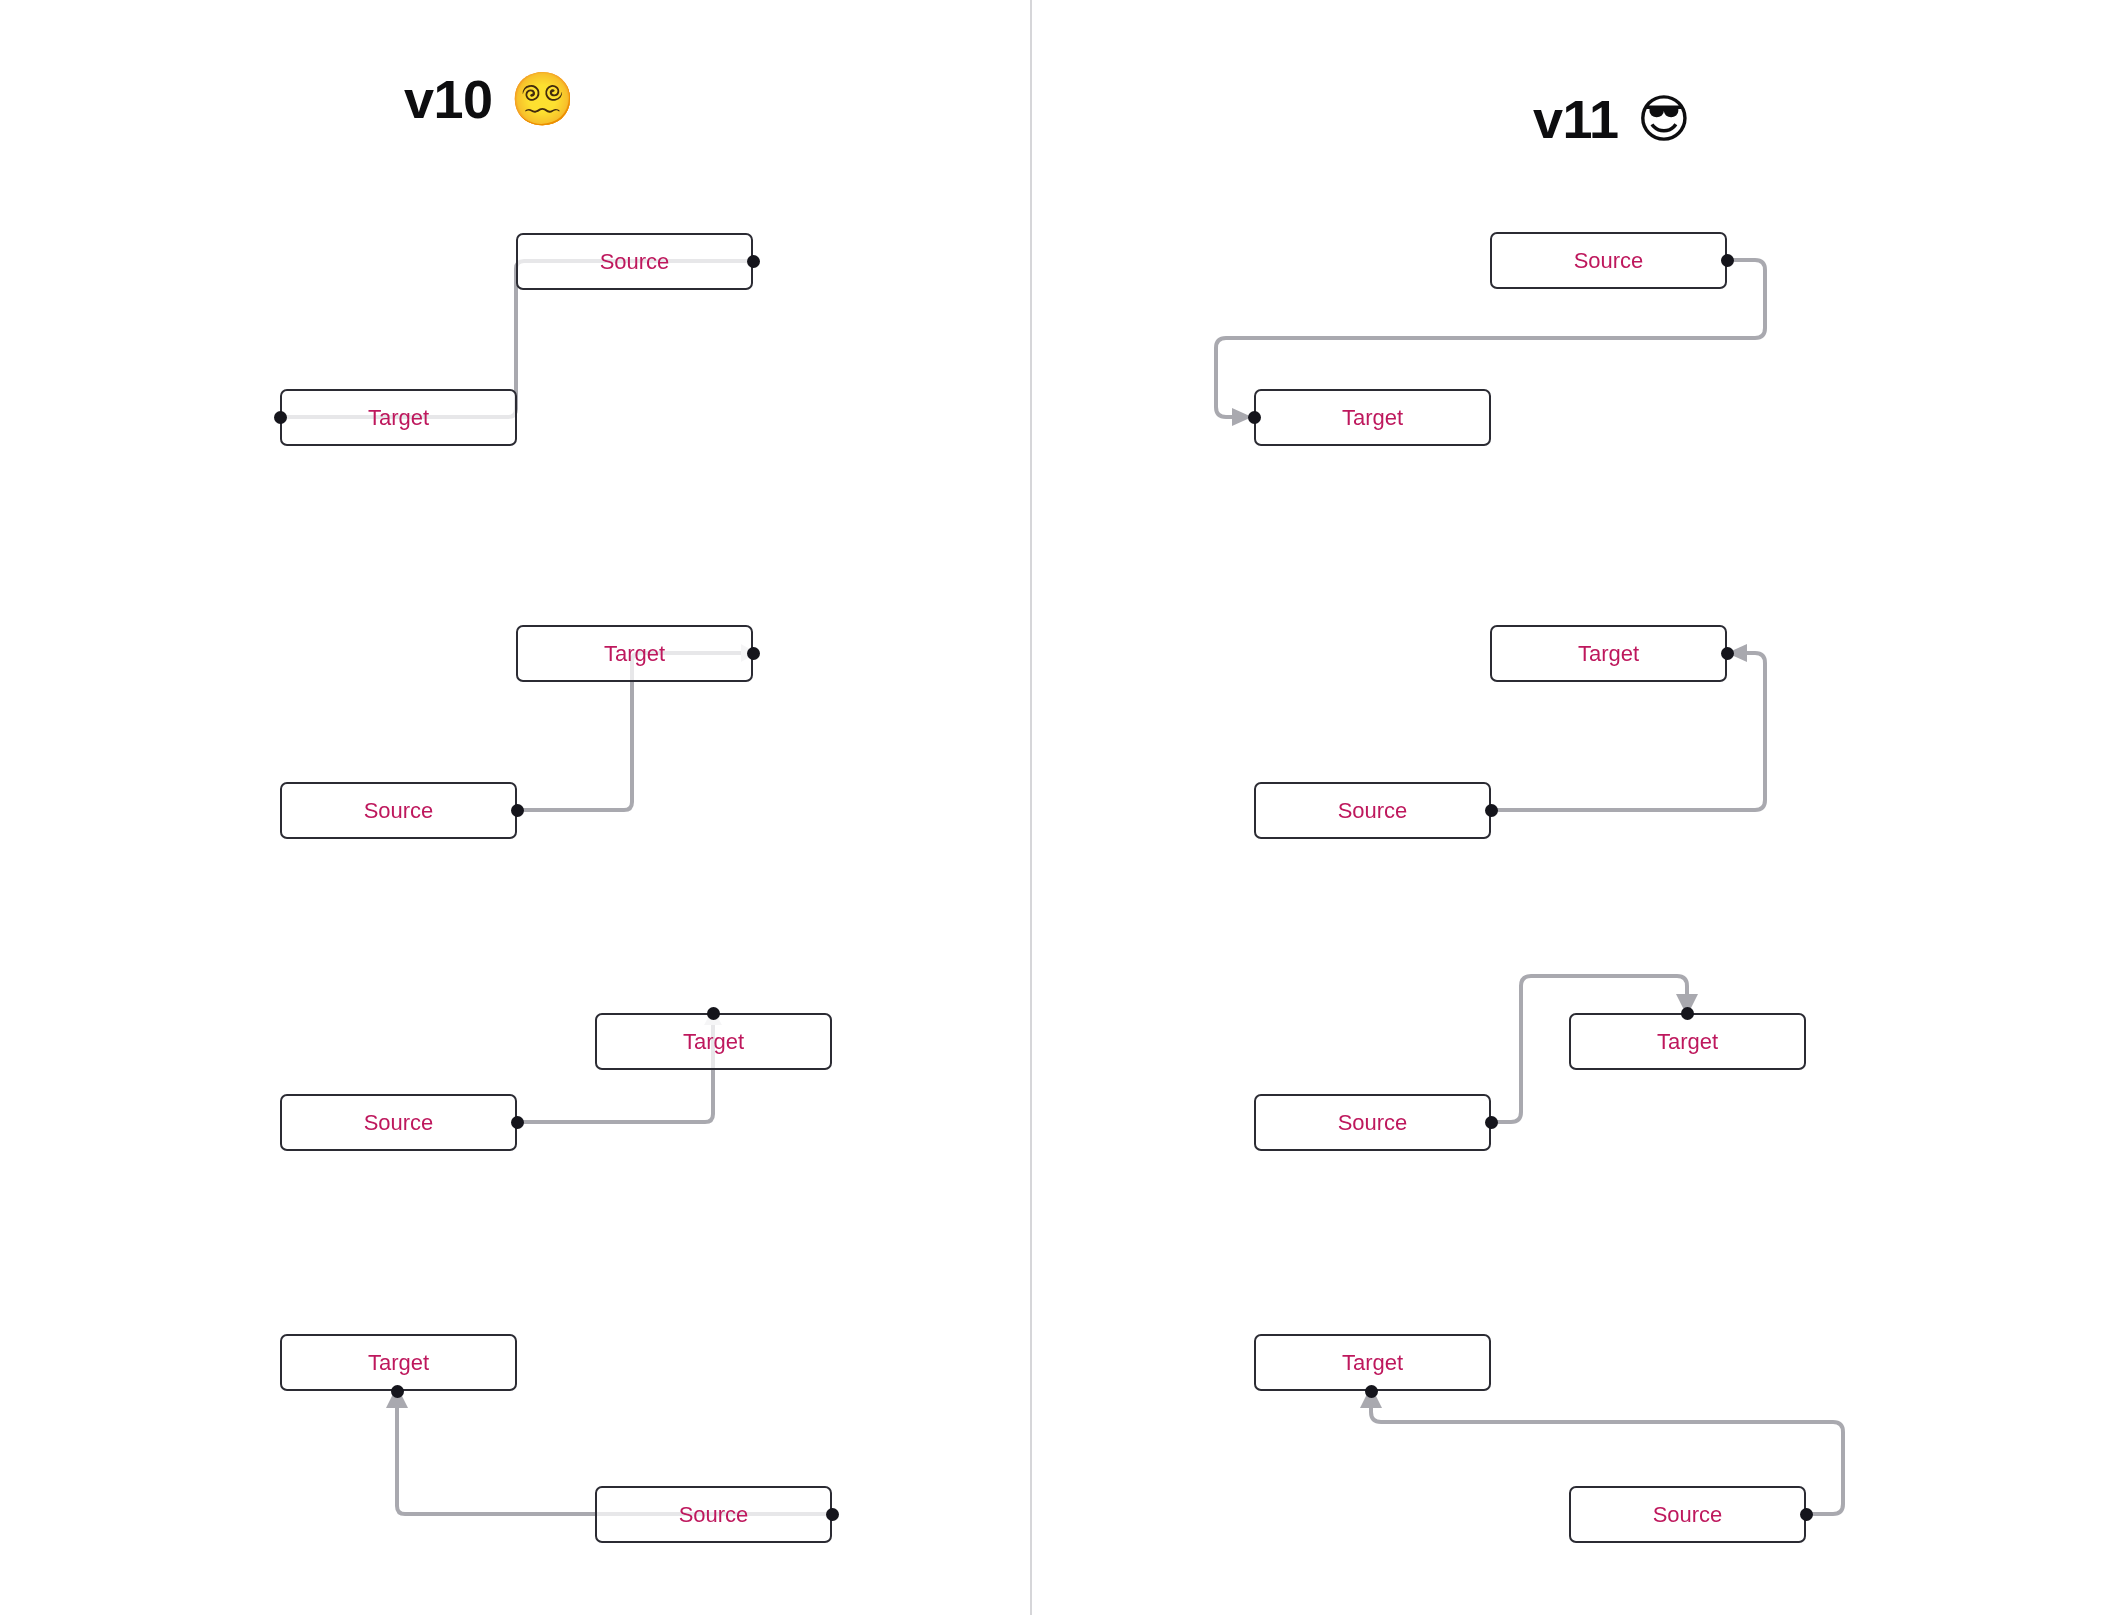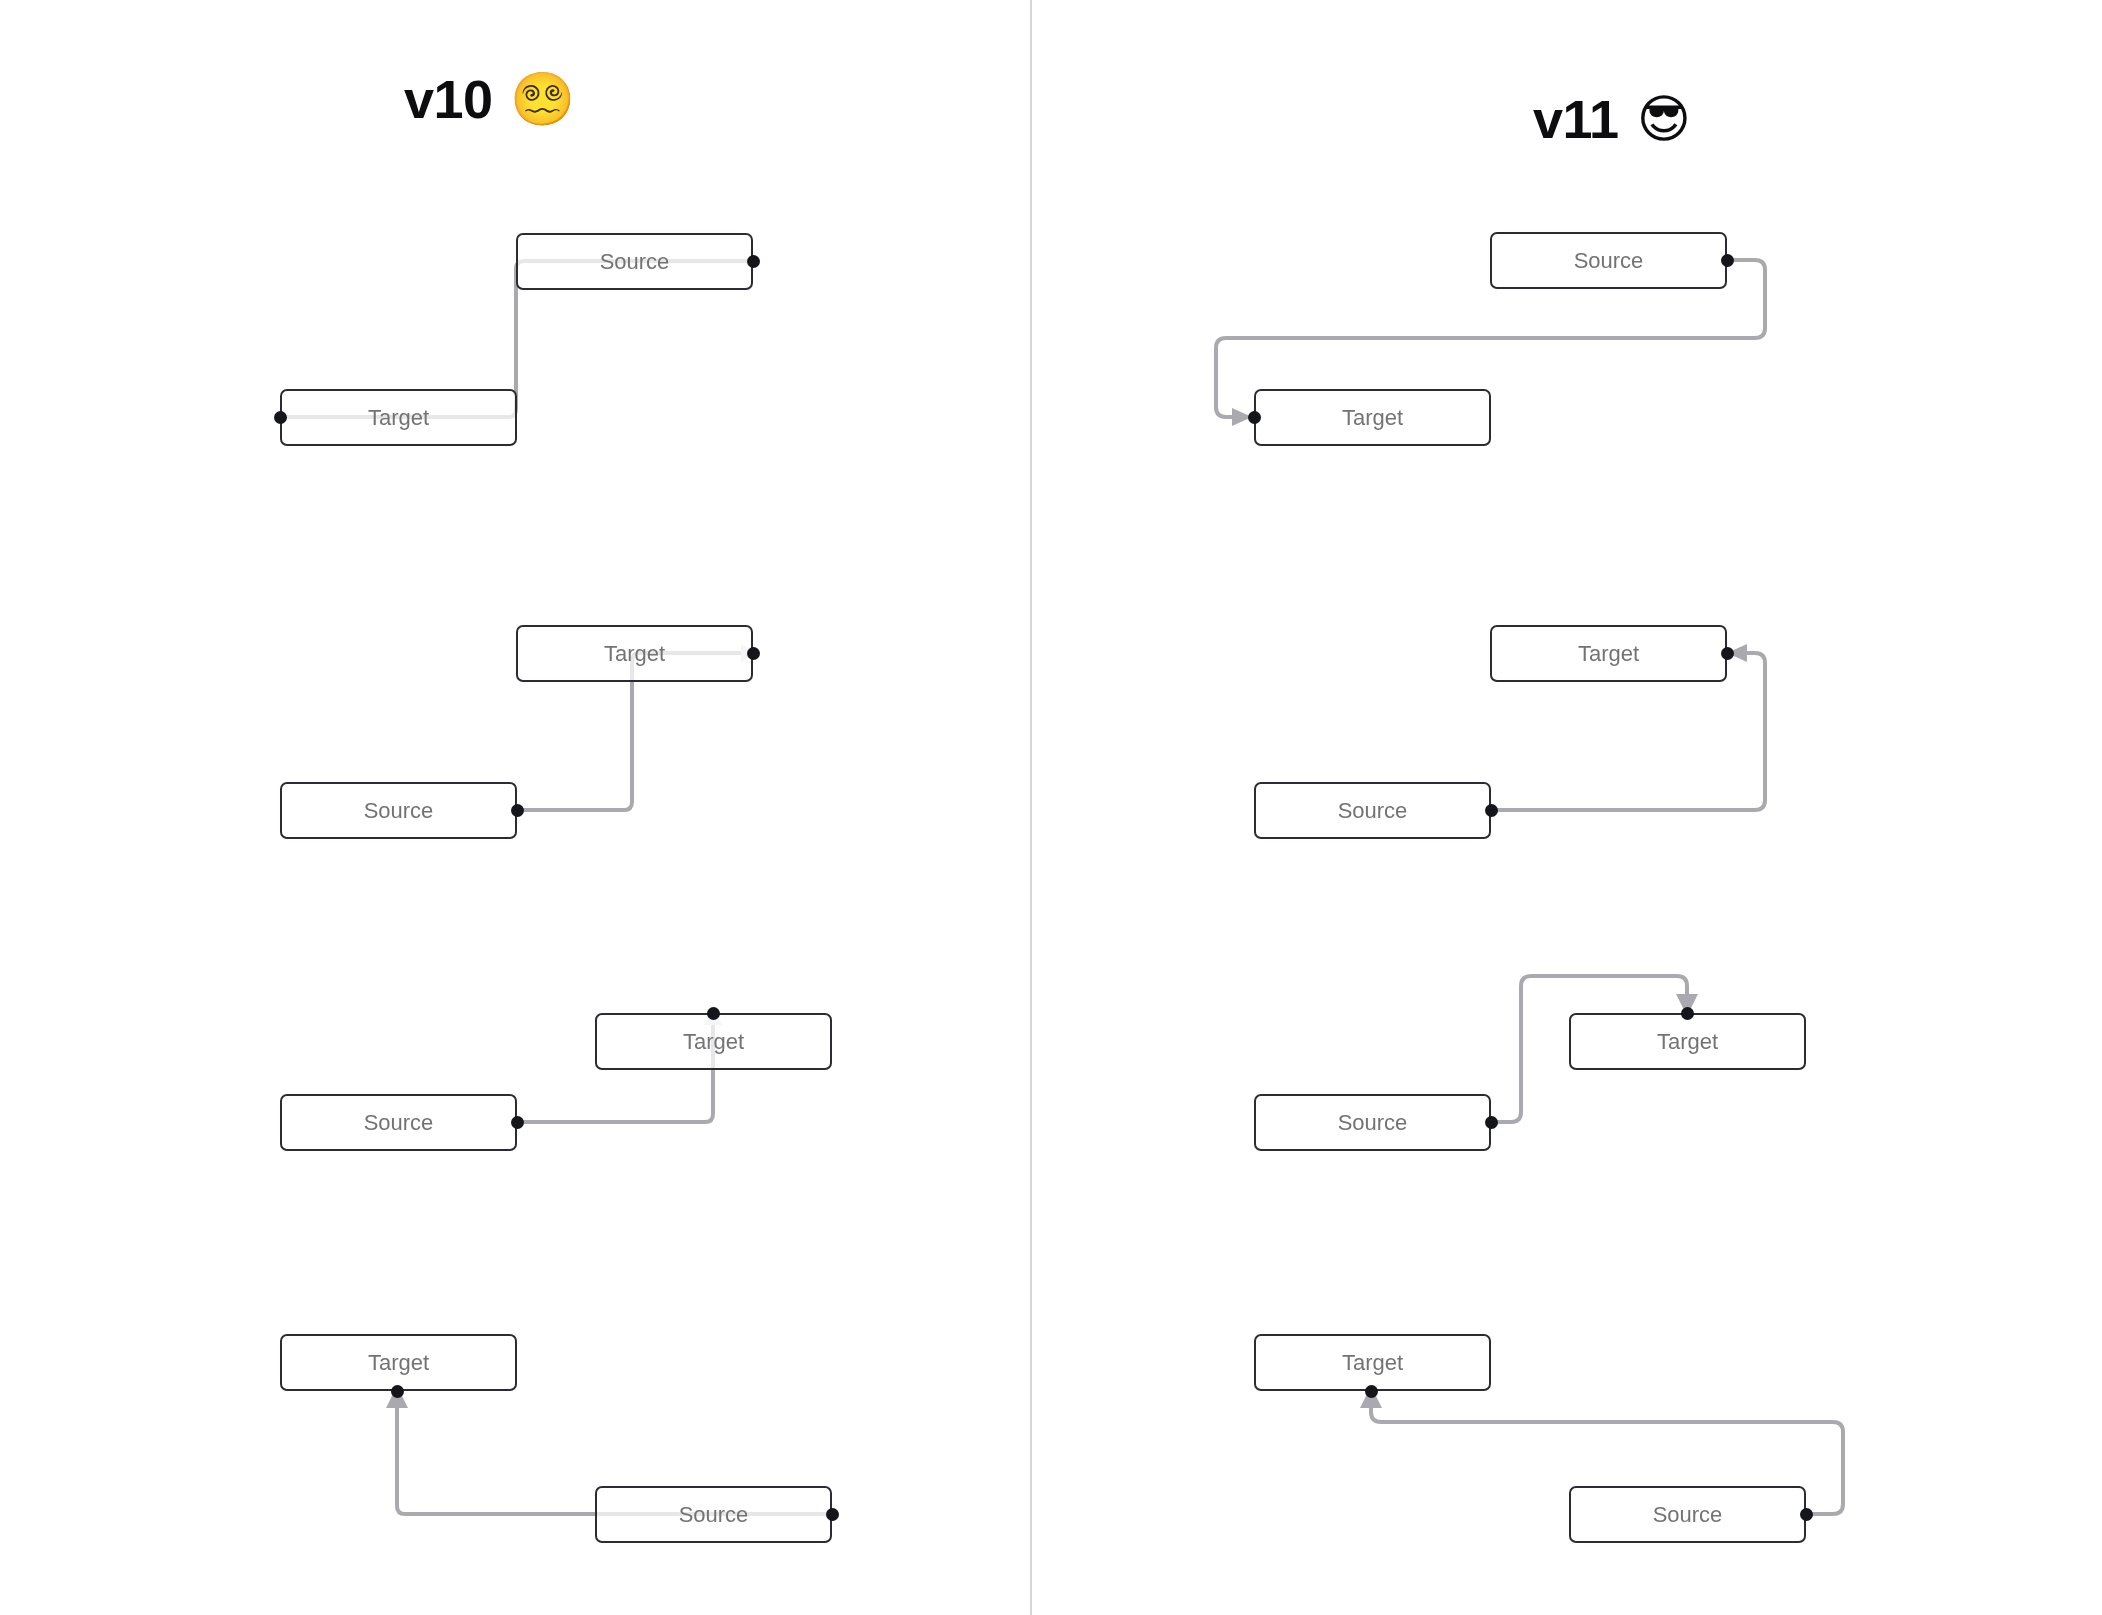--- a/index.html
+++ b/index.html
@@ -41,21 +41,21 @@
   }
   .node {
     position: absolute;
     border: 2px solid #2b2b33;
     border-radius: 7px;
     background: #ffffff;
     display: flex;
     align-items: center;
     justify-content: center;
     font-size: 22px;
-    color: #737373;
+    color: #be185d;
     z-index: 5;
   }
   .node.behind { background: rgba(255,255,255,0.72); }
   .node-label { pointer-events: none; }
   .handle {
     position: absolute;
     width: 13px;
     height: 13px;
     border-radius: 50%;
     background: #15151c;

